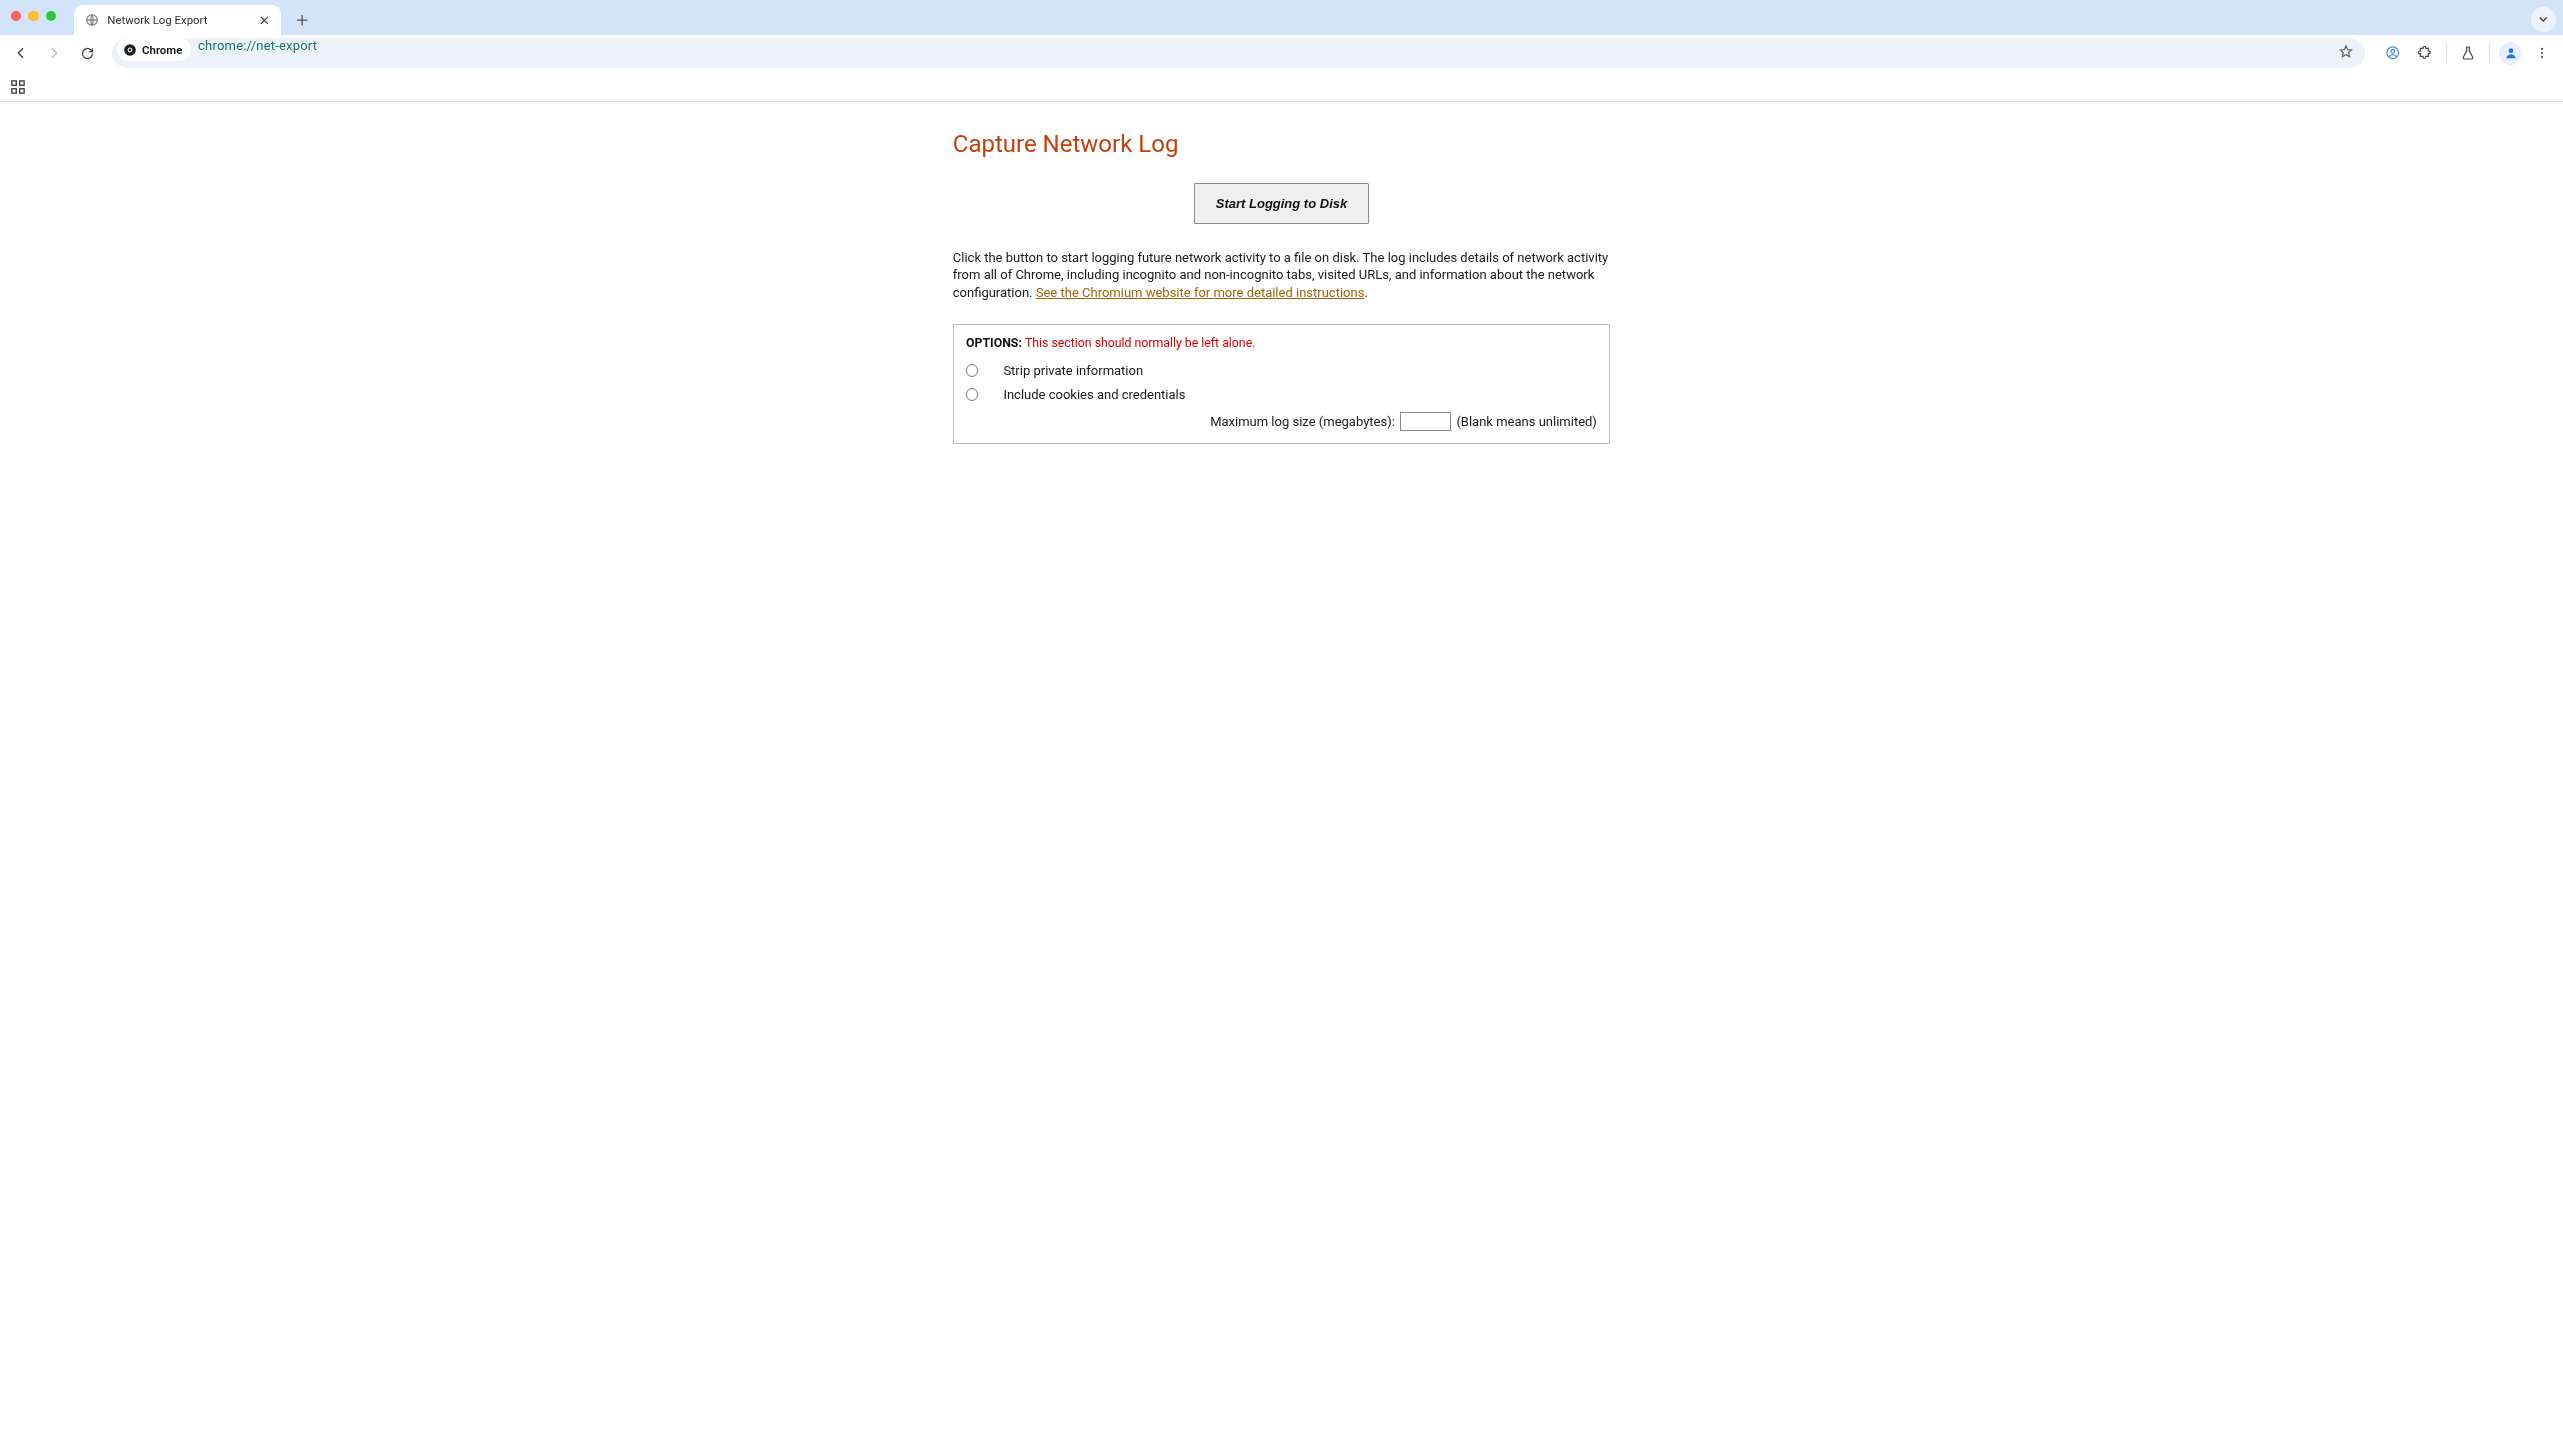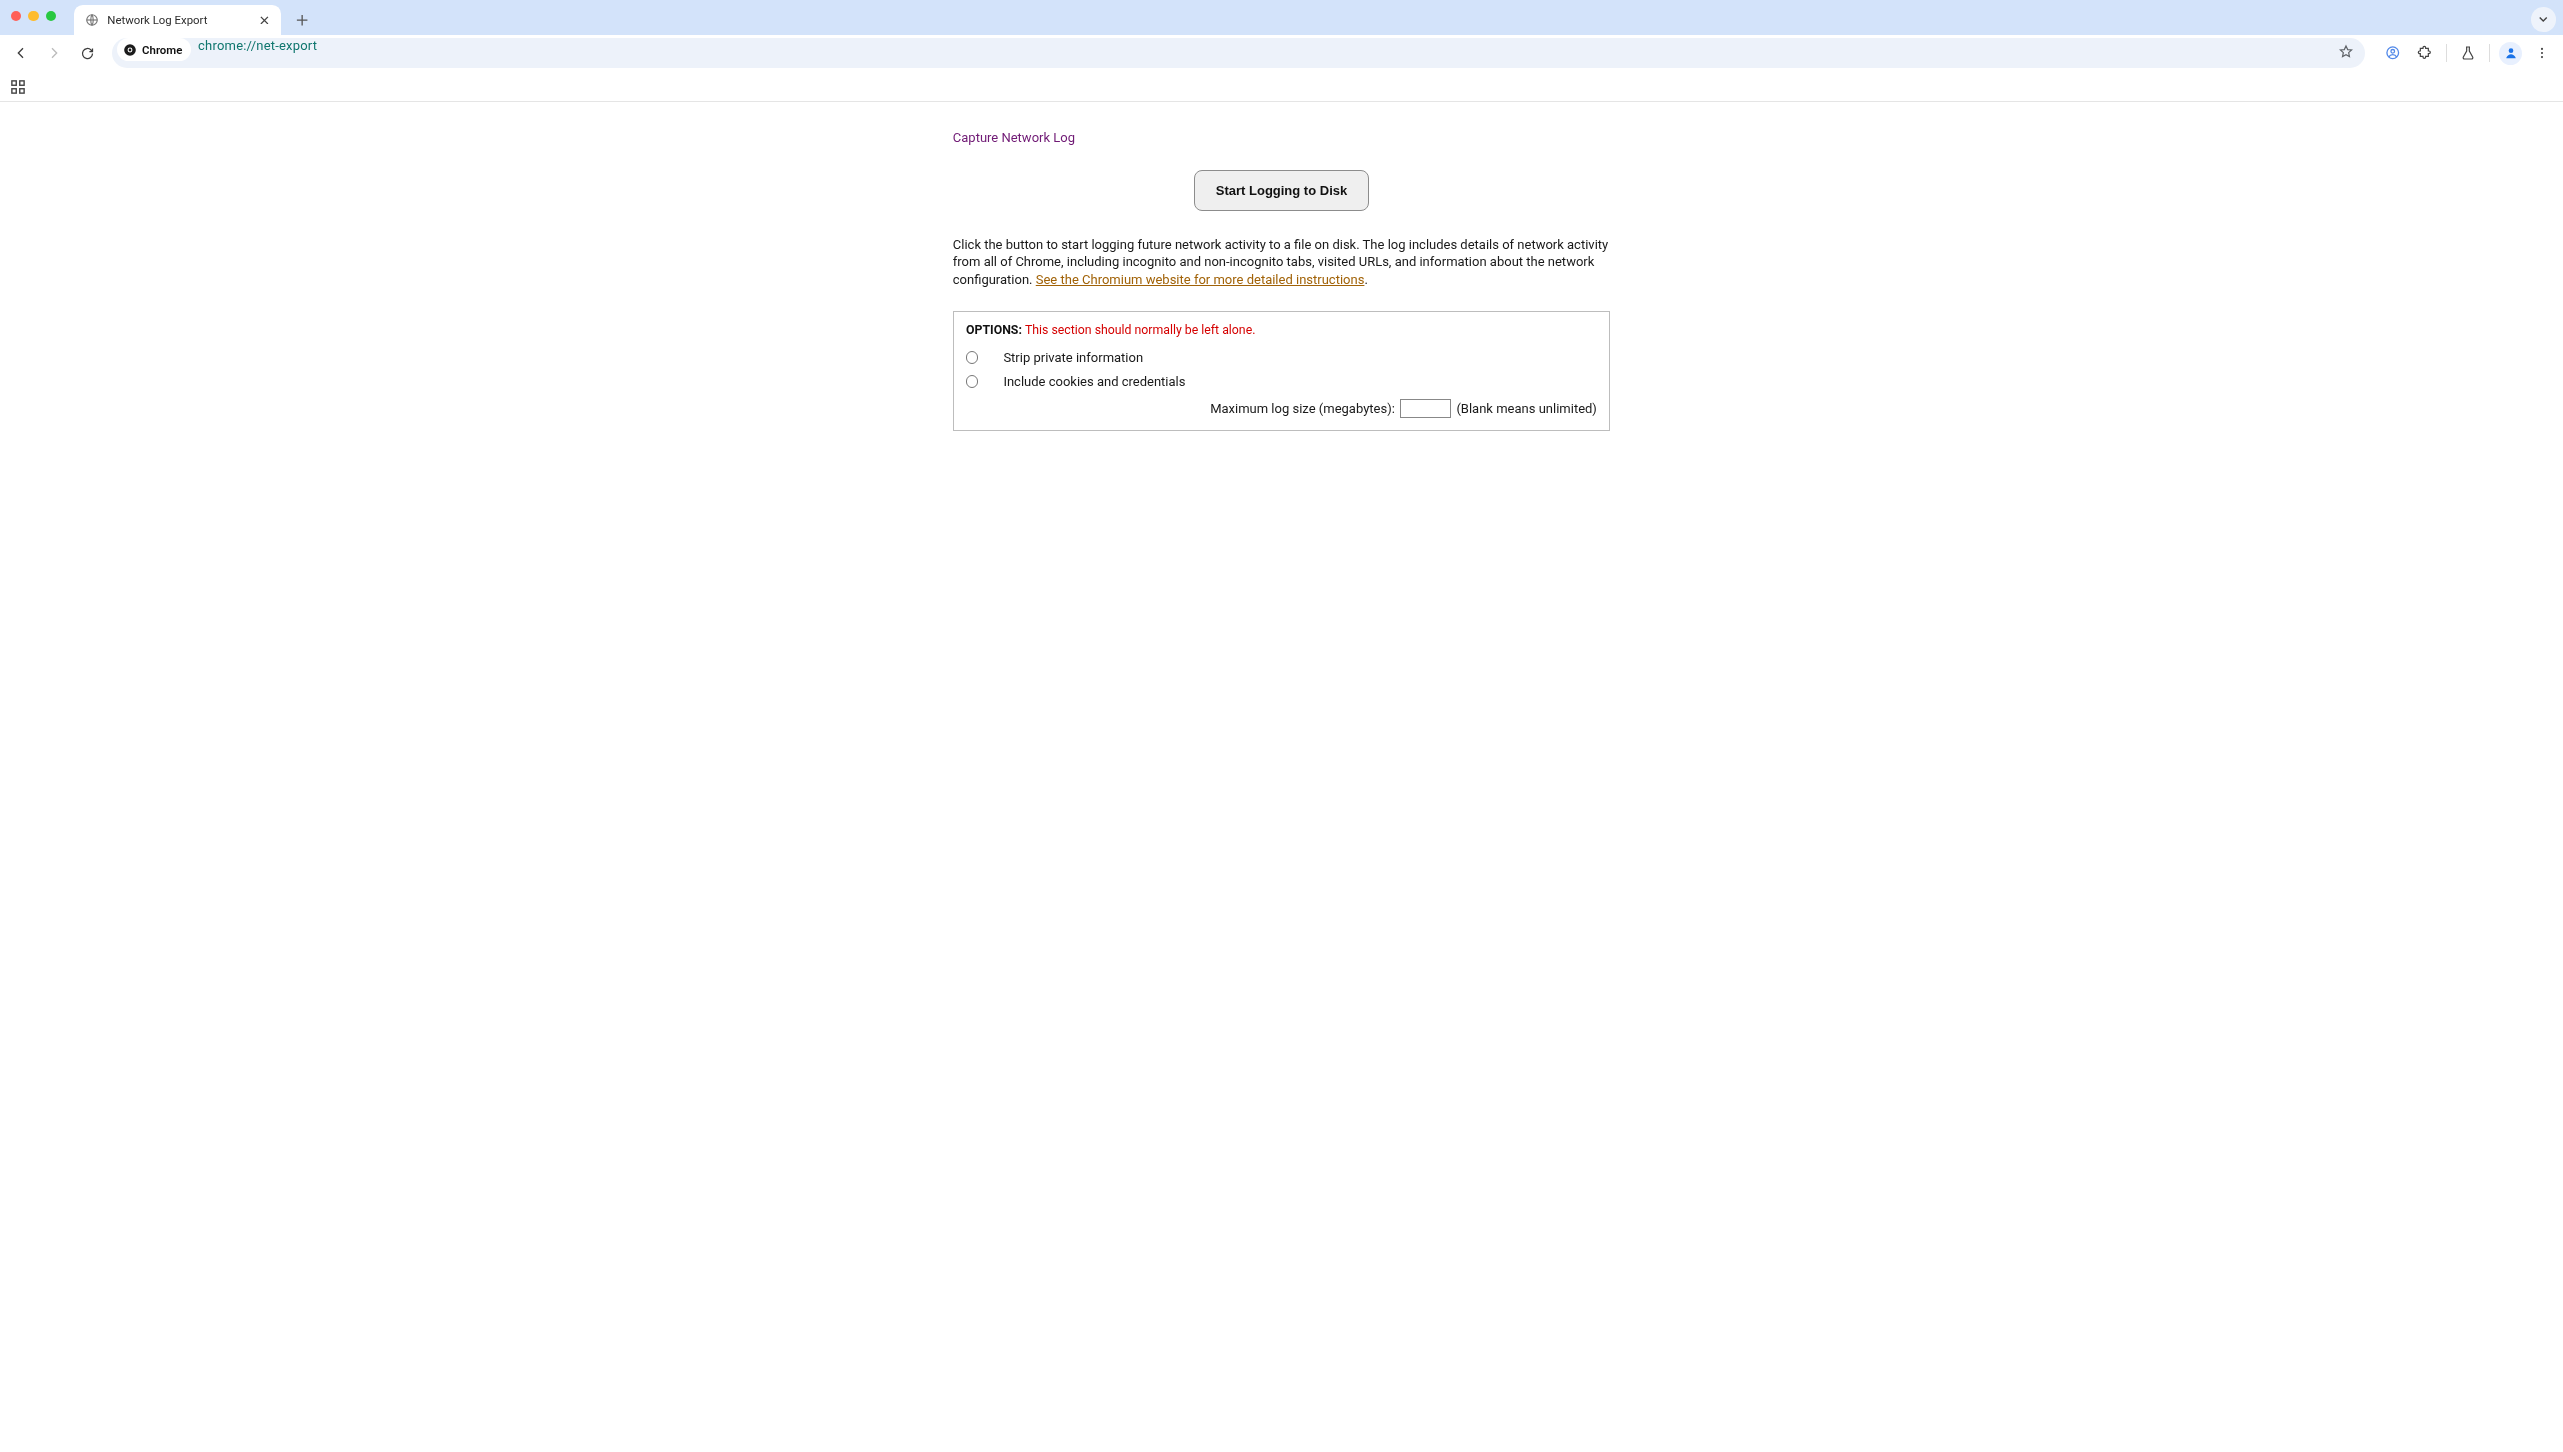--- a/index.html
+++ b/index.html
@@ -31,23 +31,23 @@
     .tb-icon { width: 28px; height: 28px; display: flex; align-items: center; justify-content: center; color: #444; border-radius: 14px; }
     .divider { width: 0.9px; height: 17.5px; background: #ddd; margin: 0 3.5px; }
     .avatar { width: 23px; height: 23px; border-radius: 50%; background: #e8f0fe; display: flex; align-items: center; justify-content: center; }
 
     
     .bookmarks-bar { height: 30px; border-bottom: 0.9px solid #e5e5e5; display: flex; align-items: center; padding: 0 7px; }
 
     
     .page { flex: 1; overflow: auto; }
     .content-wrap { max-width: 675px; margin: 28px auto 0 auto; padding: 0 8.8px; }
-    h2.page-title { font-size: 13px; font-weight: 400; color: #701a75; margin-bottom: 24.6px; }
+    h2.page-title { font-size: 24px; font-weight: 400; color: #c2410c; margin-bottom: 24.6px; }
     .start-btn-row { display: flex; justify-content: center; margin-bottom: 24.6px; }
-    .start-btn { padding: 12.3px 21px; background: #EFEFEF; border: 0.9px solid #8c8c8c; border-radius: 8px; font-size: 13px; font-weight: 700; color: #111; cursor: pointer; }
+    .start-btn { padding: 12.3px 21px; background: #EFEFEF; border: 0.9px solid #8c8c8c; border-radius: 1px; font-size: 13px; font-weight: 700; color: #111; cursor: pointer; font-style: italic; }
     .desc { font-size: 13px; color: #1a1a1a; line-height: 1.35; margin-bottom: 23px; }
     .desc a { color: #a16207; text-decoration: underline; }
     .options-box { border: 0.9px solid #bdbdbd; padding: 10.5px 12.3px 12.3px 12.3px; }
     .options-header { font-size: 12.3px; margin-bottom: 8.8px; }
     .options-header .bold { font-weight: 700; color: #111; }
     .options-header .warn { color: #d50000; }
     .radio-row { display: flex; align-items: center; gap: 25px; padding: 4.4px 0; font-size: 13px; color: #1a1a1a; }
     .radio { width: 12.3px; height: 12.3px; border: 0.9px solid #777; border-radius: 50%; display: inline-block; position: relative; background: #fff; }
     .radio.checked { border-color: #1a73e8; box-shadow: 0 0 0 1.8px rgba(26,115,232,0.35); }
     .radio.checked::after { content: ""; position: absolute; inset: 2.6px; background: #1a73e8; border-radius: 50%; }

